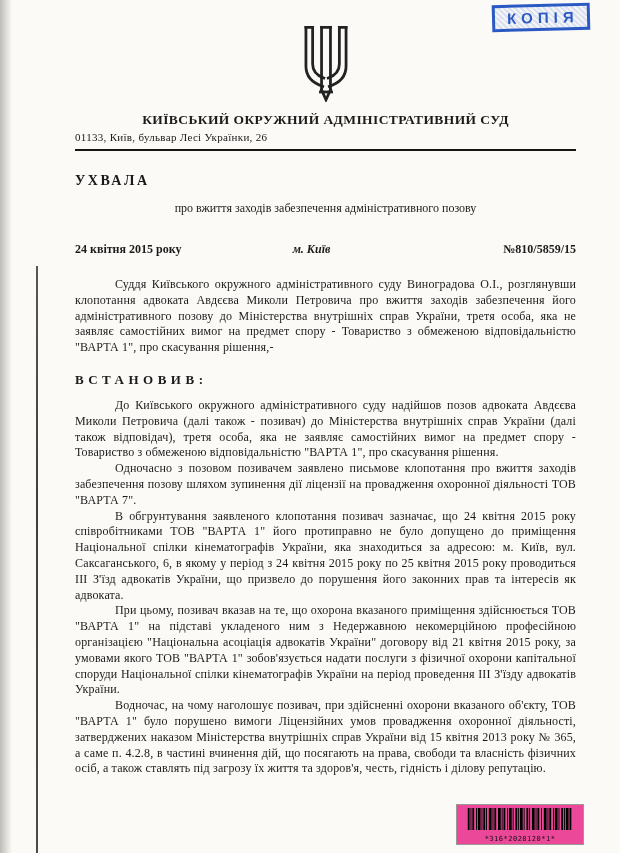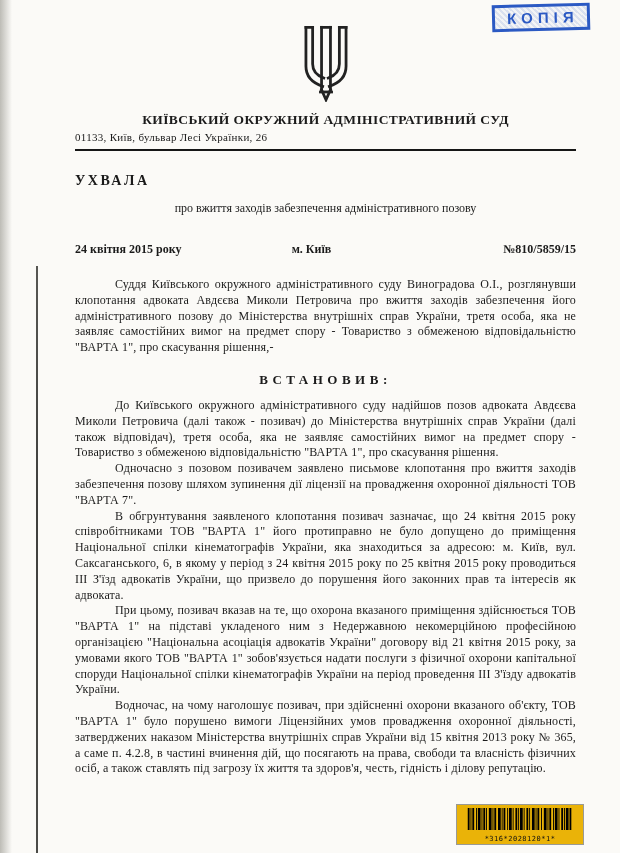--- a/index.html
+++ b/index.html
@@ -56,35 +56,35 @@
     text-align:left;font-weight:bold;font-size:14px;
     letter-spacing:2.5px;margin-top:22px;
   }
   .doc-subtitle{
     text-align:center;font-weight:normal;font-size:12px;margin-top:12px;
   }
   .meta-row{
     display:grid;grid-template-columns:1fr auto 1fr;
     margin-top:26px;font-weight:bold;font-size:12px;
   }
-  .meta-row .meta-place{ text-align:center; transform:translateX(-14px); }
+  .meta-row .meta-place{ text-align:center; transform:translateX(-14px);font-style:italic; }
   .meta-row .meta-number{ text-align:right; }
   .para{
     margin:0;font-size:12px;line-height:15.8px;
     text-align:justify;text-indent:40px;
     letter-spacing:.15px;
   }
   .para.intro{ margin-top:20px; }
   .established{
-    text-align:center;font-weight:bold;font-size:13px;
+    font-weight:bold;font-size:13px;
     letter-spacing:4.5px;margin:16px 0 10px 0;
   }
   .barcode{
     position:absolute;right:36px;bottom:8px;
-    background:#eab308;border:1px solid #9a9a94;
+    background:#ec4899;border:1px solid #9a9a94;
     padding:3px 6px 1px 6px;text-align:center;
   }
   .barcode-text{
     font-family:"DejaVu Sans Mono", monospace;
     font-size:7px;letter-spacing:.5px;color:#111;margin-top:1px;
   }
 </style>
 </head>
 <body>
 

